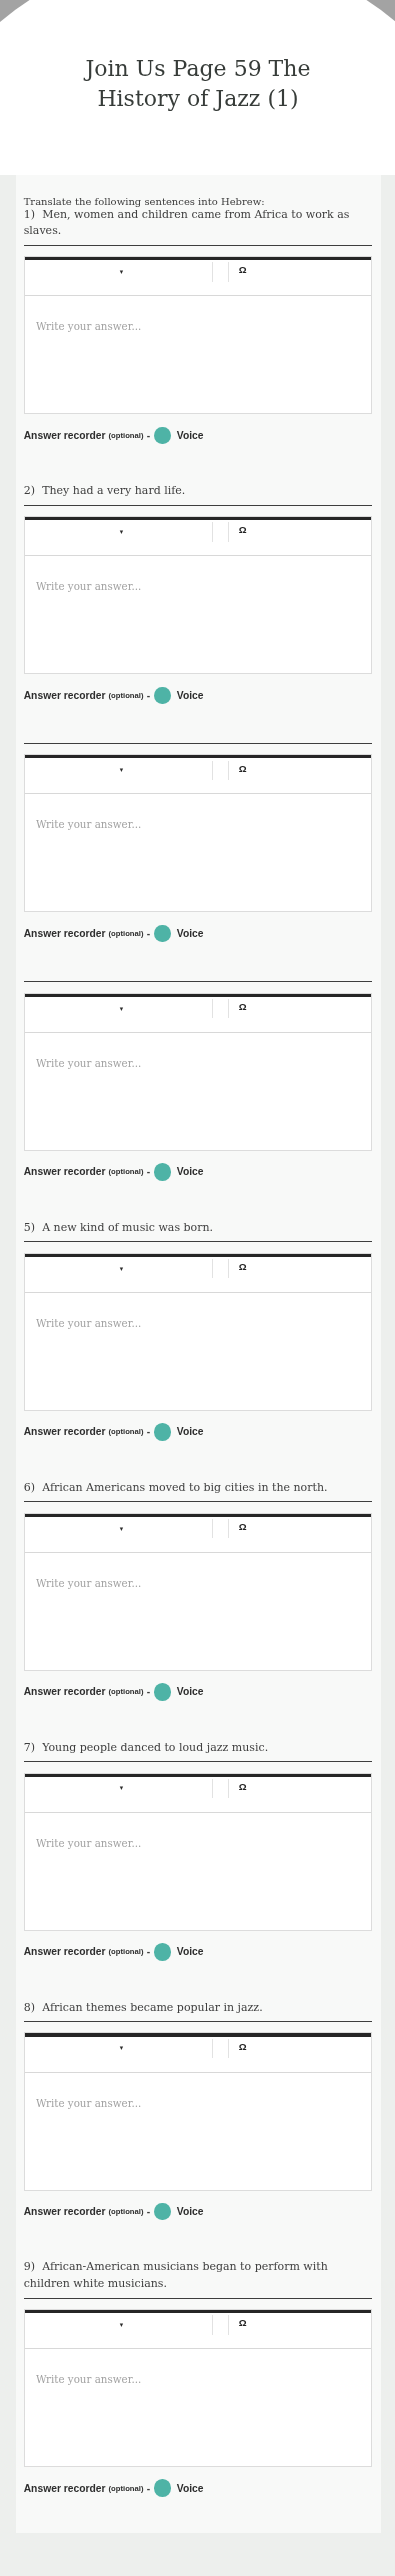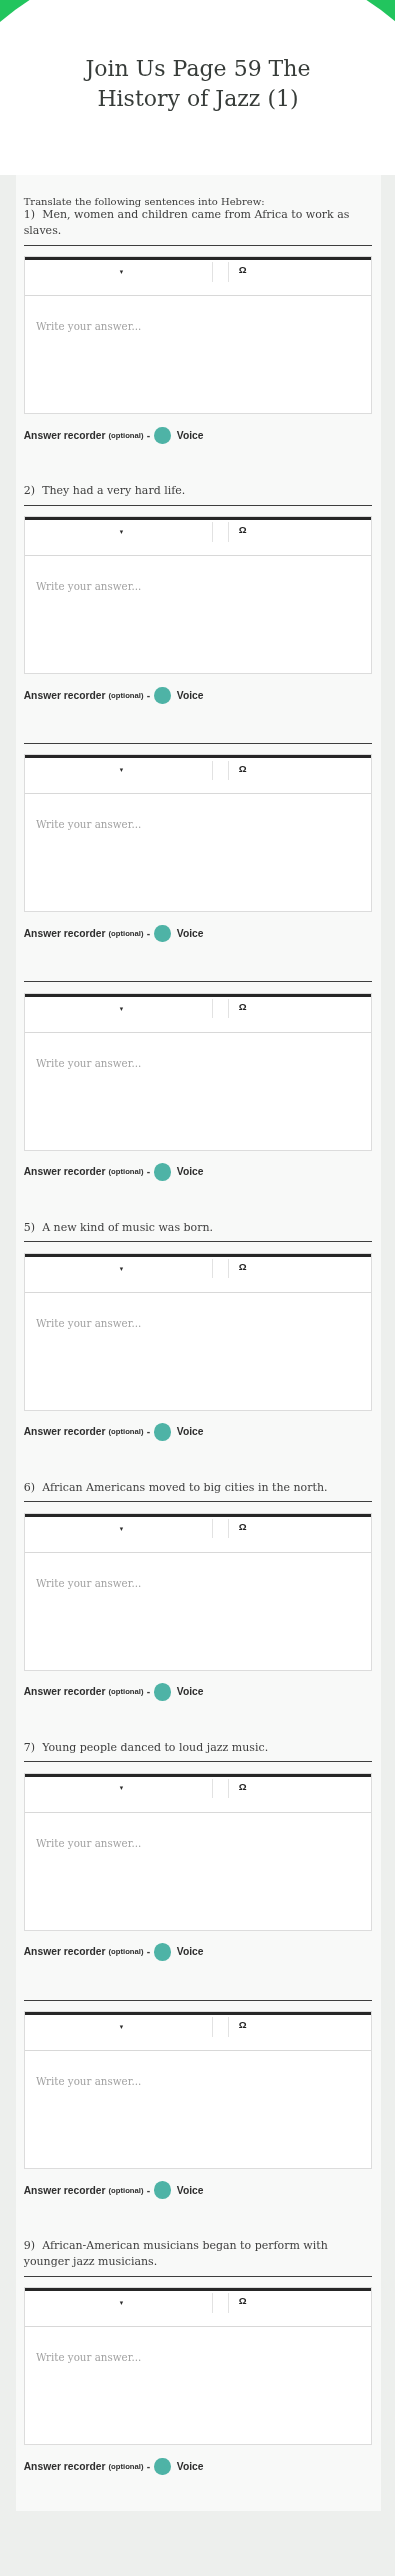--- a/index.html
+++ b/index.html
@@ -1,20 +1,20 @@
 <!DOCTYPE html>
 <html style="font-size:8.2px"><head>
 <meta charset="utf-8">
 <style>
   * { margin:0; padding:0; box-sizing:border-box; }
   html,body { background:#edefed; }
   body { width:396px; margin:0 auto; font-family:"Liberation Sans", sans-serif; color:#3d3d3d; }
 
   
-  .hero { position:relative; height:175px; background:#22c55e; overflow:hidden; }
+  .hero { position:relative; height:175px; background:#a3a3a3; overflow:hidden; }
   .hero-arc { position:absolute; left:50%; transform:translateX(-50%); top:-48px;
               width:553px; height:464px; background:#ffffff; border-radius:50%; }
   .hero h1 { position:relative; z-index:1; text-align:center; padding-top:54px;
              font-family:"DejaVu Serif", serif; font-size:22px; font-weight:500;
              line-height:1.38; color:#373c39; max-width:309px; margin:0 auto; }
 
   
   .card { margin:0 15.5px; background:#f8f9f8; padding:20.6px 8.2px 36px 8.2px; }
 
   .intro { font-family:"DejaVu Serif", serif; font-size:10px; color:#3b3b3b; margin-bottom:0; }
@@ -229,45 +229,48 @@
     <div class="recorder">
       <span class="rec-label">Answer recorder</span>
       <span class="rec-opt">(optional)</span>
       <span class="rec-dash">-</span>
       <button class="rec-circle"></button>
       <span class="rec-voice">Voice</span>
     </div>
   </section>
 
   <section class="q-block">
-    <div class="dark-rule"></div>
-    <div class="editor">
-      <div class="editor-topbar"></div>
-      <div class="toolbar">
-        <button class="tb-dd">▾</button>
-        <span class="tb-sep s1"></span>
-        <span class="tb-sep s2"></span>
-        <button class="tb-omega">Ω</button>
-      </div>
-      <div class="answer-area">
-        <span class="placeholder">Write your answer...</span>
-      </div>
-    </div>
-    <div class="recorder">
-      <span class="rec-label">Answer recorder</span>
-      <span class="rec-opt">(optional)</span>
-      <span class="rec-dash">-</span>
-      <button class="rec-circle"></button>
-      <span class="rec-voice">Voice</span>
-    </div>
-  </section>
-
-  <section class="q-block">
-    <h3 class="q-title">
-      <span class="q-num">9)</span><span class="q-text">African-American musicians began to perform with younger jazz musicians.</span>
+    <h3 class="q-title">
+      <span class="q-num">8)</span><span class="q-text">African themes became popular in jazz.</span>
+    </h3>
+    <div class="dark-rule"></div>
+    <div class="editor">
+      <div class="editor-topbar"></div>
+      <div class="toolbar">
+        <button class="tb-dd">▾</button>
+        <span class="tb-sep s1"></span>
+        <span class="tb-sep s2"></span>
+        <button class="tb-omega">Ω</button>
+      </div>
+      <div class="answer-area">
+        <span class="placeholder">Write your answer...</span>
+      </div>
+    </div>
+    <div class="recorder">
+      <span class="rec-label">Answer recorder</span>
+      <span class="rec-opt">(optional)</span>
+      <span class="rec-dash">-</span>
+      <button class="rec-circle"></button>
+      <span class="rec-voice">Voice</span>
+    </div>
+  </section>
+
+  <section class="q-block">
+    <h3 class="q-title">
+      <span class="q-num">9)</span><span class="q-text">African-American musicians began to perform with children white musicians.</span>
     </h3>
     <div class="dark-rule"></div>
     <div class="editor">
       <div class="editor-topbar"></div>
       <div class="toolbar">
         <button class="tb-dd">▾</button>
         <span class="tb-sep s1"></span>
         <span class="tb-sep s2"></span>
         <button class="tb-omega">Ω</button>
       </div>

